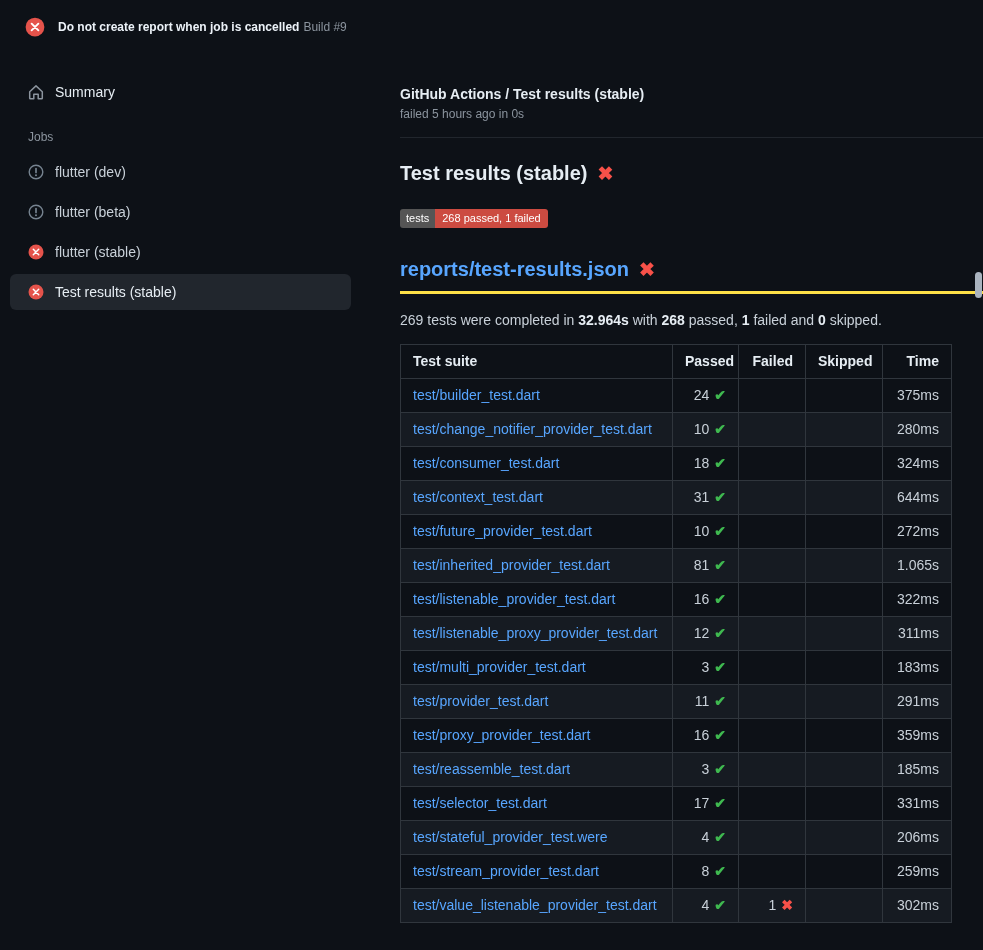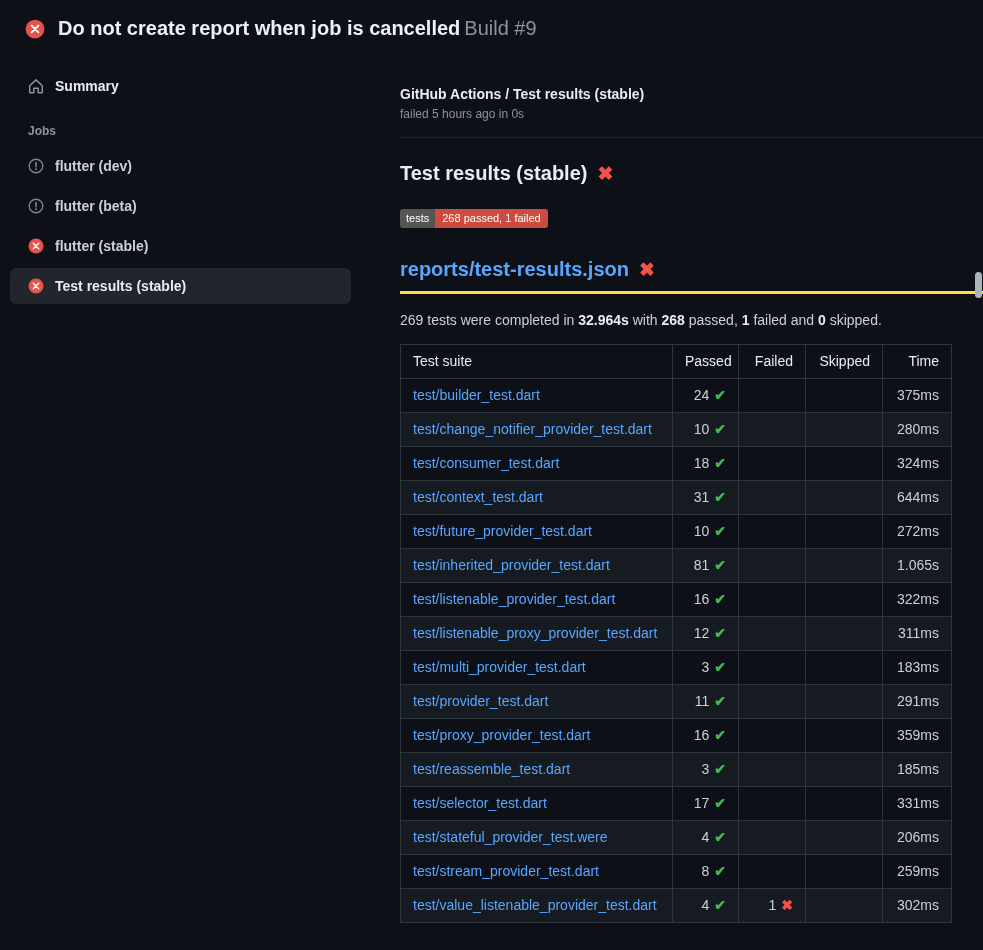--- a/index.html
+++ b/index.html
@@ -10,25 +10,25 @@
     font-family:"Liberation Sans", sans-serif;
     font-size:14px;
   }
   .icon { display:inline-flex; }
   .icon svg { display:block; }
 
   
   .topbar { position:absolute; left:25px; top:17px; display:flex; align-items:center; gap:13px; }
   .topbar .icon { width:20px; height:20px; }
   .topbar .icon svg { width:20px; height:20px; }
-  .page-title { font-size:20px; font-weight:700; color:#ecf2f8; white-space:nowrap;text-align:right; }
+  .page-title { font-size:12px; font-weight:700; color:#ecf2f8; white-space:nowrap;text-align:right; }
   .build { font-weight:400; color:#8b949e; margin-left:4px; }
 
   
-  .sidebar { position:absolute; left:10px; top:68px; width:341px;font-weight:bold; }
+  .sidebar { position:absolute; left:10px; top:74px; width:341px; }
   .side-row { display:flex; align-items:center; gap:11px; padding:10px 18px; border-radius:6px; cursor:pointer; }
   .side-row .icon, .side-row .icon svg { width:16px; height:16px; flex:none; }
   .summary-row { color:#e6edf3; font-size:14px; }
   .jobs-label { margin:20px 0 10px; padding-left:18px; font-size:12px; color:#8b949e; }
   .job-row { font-size:14px; color:#c9d1d9; margin-bottom:4px; }
   .job-row.selected { background:#21262d; color:#e6edf3; }
 
   
   .content { position:absolute; left:400px; top:86px; width:675px; }
   .breadcrumb { font-weight:700; font-size:14px; color:#e6edf3; }
@@ -44,21 +44,21 @@
   .badge-value { background:var(--badge-value,#cc4b41); padding:3px 7px; }
   .report-heading { margin-top:30px; padding-bottom:10px; border-bottom:3px solid #fde047;
                     display:flex; align-items:center; gap:10px; font-size:20px; font-weight:700; }
   .report-link { color:var(--accent,#58a6ff); text-decoration:none; cursor:pointer; }
   .summary-line { margin-top:18px; font-size:14px; color:#c9d1d9; }
   .summary-line strong { color:#e6edf3; }
 
   table.results { margin-top:16px; border-collapse:collapse; width:551px; table-layout:fixed; }
   .results th, .results td { border:1px solid #30363d; padding:7px 12px; font-size:14px; line-height:19px;
                              overflow:hidden; white-space:nowrap; }
-  .results th { color:#e6edf3; font-weight:400; text-align:left;margin-top:43px; }
+  .results th { color:#e6edf3; font-weight:700; text-align:left;margin-top:43px; }
   .results th.num, .results td.num { text-align:right; }
   .results tbody tr:nth-child(even) { background:#161b22; }
   .suite-link { color:var(--accent,#58a6ff); text-decoration:none; cursor:pointer; }
   .mark { margin-left:5px; font-weight:700; }
   .mark.pass { color:var(--success,#3fb950); }
   .mark.fail { color:var(--danger,#f85149); }
   .time-cell { color:#c9d1d9; text-align:right;margin-left:12px; }
 
   .scroll-thumb { position:absolute; right:1px; top:272px; width:7px; height:26px;
                   background:#aab4bf; border-radius:4px; }

